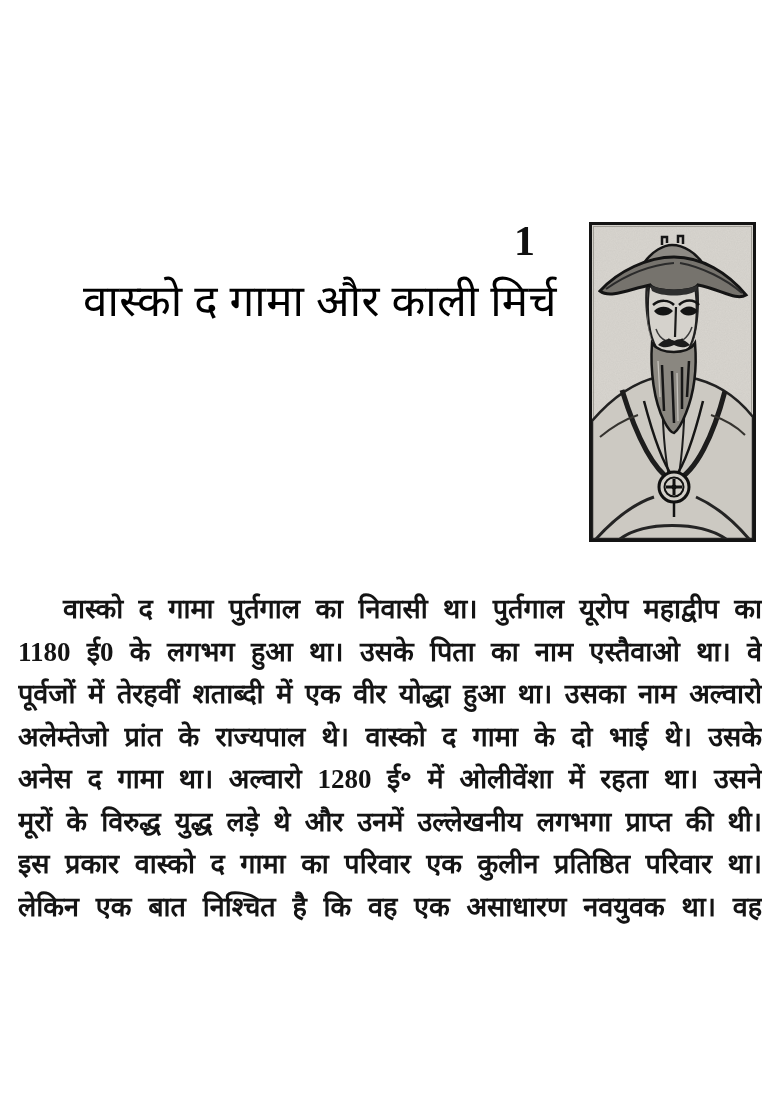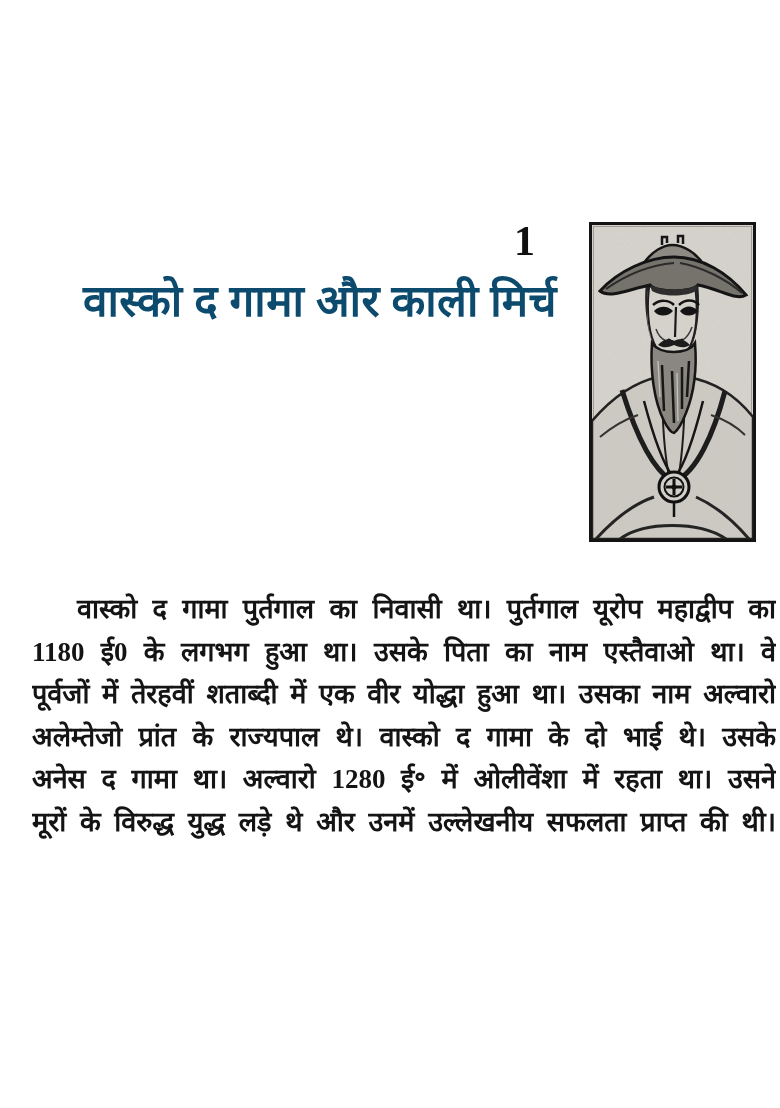--- a/index.html
+++ b/index.html
@@ -20,42 +20,42 @@
     padding-right: 30px;
     font-size: 42px;
     font-weight: 700;
     line-height: 1;
     color: #101010;
   }
   .chapter-title {
     margin: 12px 0 0 0;
     padding-left: 45px;
     font-size: 44px;
-    font-weight: 700;
+    font-weight: 400;
     line-height: 1.25;
     text-align: center;
     white-space: nowrap;
-    color: #0c4a6e;
+    color: #000000;
     letter-spacing: 0.5px;
   }
 
   
   .portrait {
     position: absolute; left: 589px; top: 222px;
     width: 167px; height: 320px;
     border: 3px solid #141414;
     box-sizing: border-box;
     background: #d9d6d0;
     margin: 0;
   }
   .portrait svg { display: block; width: 100%; height: 100%; }
 
   
   .body-text {
-    position: absolute; top: 588px; left: 32px; width: 744px;
+    position: absolute; top: 588px; left: 18px; width: 744px;
   }
   .body-text p {
     margin: 0;
     height: 42.5px;
     line-height: 42.5px;
     font-size: 27px;
     font-weight: 600;
     overflow: hidden;
     text-align: justify;
     text-align-last: justify;
@@ -128,16 +128,18 @@
       <path d="M58,60 C70,66 94,66 106,60 L104,66 C94,72 70,72 60,66 Z" fill="#2e2e2e"></path>
     </svg>
   </figure>
 
   <div class="body-text">
     <p class="indent">वास्को द गामा पुर्तगाल का निवासी था। पुर्तगाल यूरोप महाद्वीप का</p>
     <p>1180 ई0 के लगभग हुआ था। उसके पिता का नाम एस्तैवाओ था। वे</p>
     <p>पूर्वजों में तेरहवीं शताब्दी में एक वीर योद्धा हुआ था। उसका नाम अल्वारो</p>
     <p>अलेम्तेजो प्रांत के राज्यपाल थे। वास्को द गामा के दो भाई थे। उसके</p>
     <p>अनेस द गामा था। अल्वारो 1280 ई॰ में ओलीवेंशा में रहता था। उसने</p>
-    <p>मूरों के विरुद्ध युद्ध लड़े थे और उनमें उल्लेखनीय सफलता प्राप्त की थी।</p>
+    <p>मूरों के विरुद्ध युद्ध लड़े थे और उनमें उल्लेखनीय लगभगा प्राप्त की थी।</p>
+    <p>इस प्रकार वास्को द गामा का परिवार एक कुलीन प्रतिष्ठित परिवार था।</p>
+    <p>लेकिन एक बात निश्चित है कि वह एक असाधारण नवयुवक था। वह</p>
   </div>
 
 </div>
 
 </body></html>

